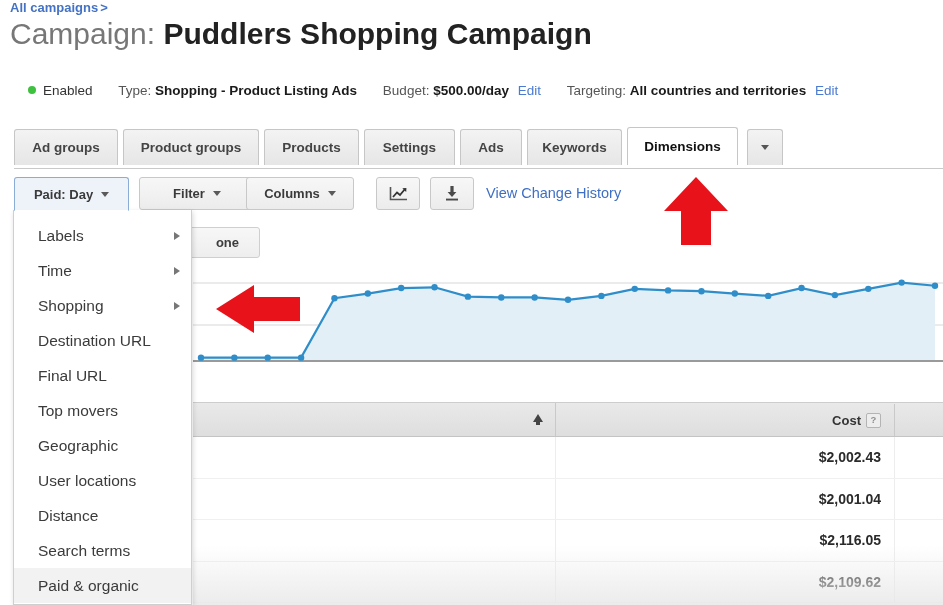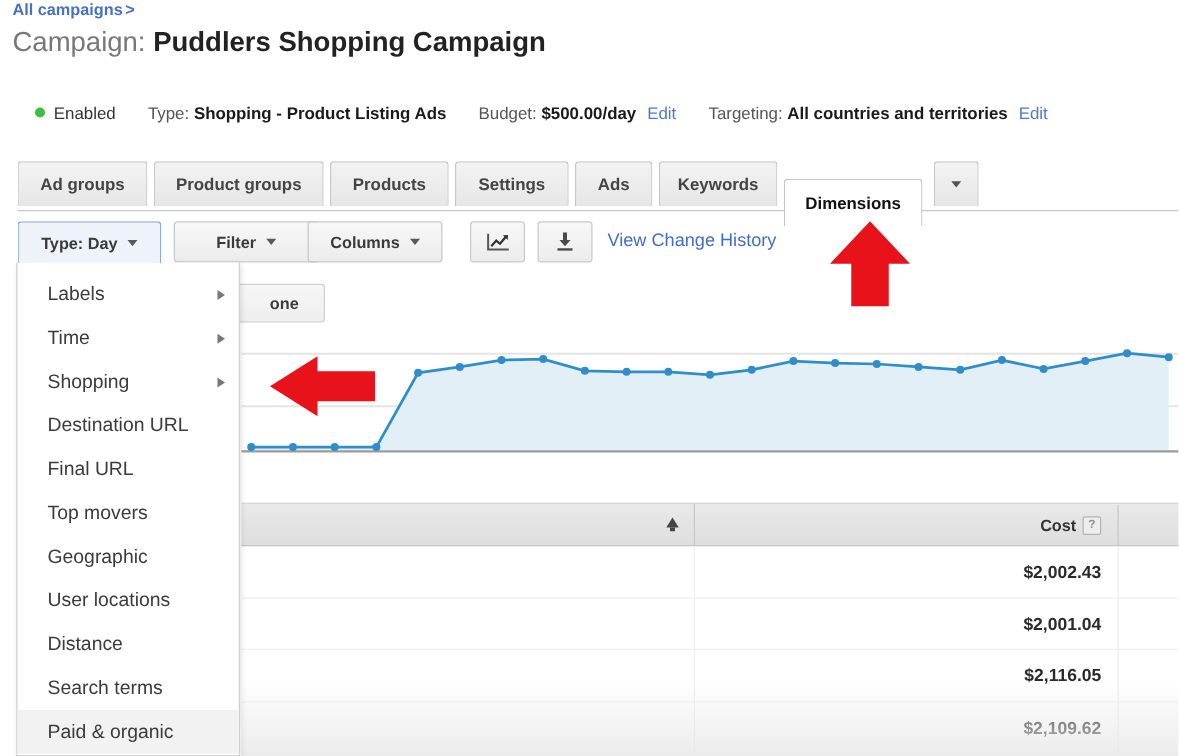--- a/index.html
+++ b/index.html
@@ -31,21 +31,21 @@
   .breadcrumb .bc-sep {
     color: #4472c4;
     margin-left: 2px;
     font-weight: 600;
   }
 
   
   .page-title {
     position: absolute;
     left: 10px; top: 17px;
-    font-size: 22px;
+    font-size: 30px;
     line-height: 34px;
     white-space: nowrap;
   }
   .page-title .pt-label {
     color: #777;
     font-weight: 400;
   }
   .page-title .pt-name {
     color: #222;
     font-weight: 700;
@@ -108,21 +108,20 @@
     padding: 4px 13px;
     white-space: nowrap;
     user-select: none;
   }
   .tab.active {
     background: #ffffff;
     color: #111;
     border-color: #c6c6c6;
     height: 38px;
     z-index: 5;
-    margin-top: 16px;
   }
   .tab-caret {
     position: absolute;
     top: 0;
     height: 36px;
     width: 36px;
     box-sizing: border-box;
     border: 1px solid #c6c6c6;
     border-bottom: none;
     border-radius: 3px 3px 0 0;
@@ -405,21 +404,21 @@
   <div class="tab active" style="left:627px;width:111px;top:-2px;">
     <span>Dimensions</span>
   </div>
   <div class="tab-caret" style="left:747px;">
     <span class="caret-glyph"></span>
   </div>
 </div>
 
 <div class="toolbar">
   <div class="tbtn open" style="left:14px;width:115px;">
-    <span>Type: Day</span>
+    <span>Paid: Day</span>
     <span class="dcaret"></span>
   </div>
   <div class="tbtn" style="left:139px;width:116px;">
     <span>Filter</span>
     <span class="dcaret"></span>
   </div>
   <div class="tbtn" style="left:246px;width:108px;">
     <span>Columns</span>
     <span class="dcaret"></span>
   </div>

